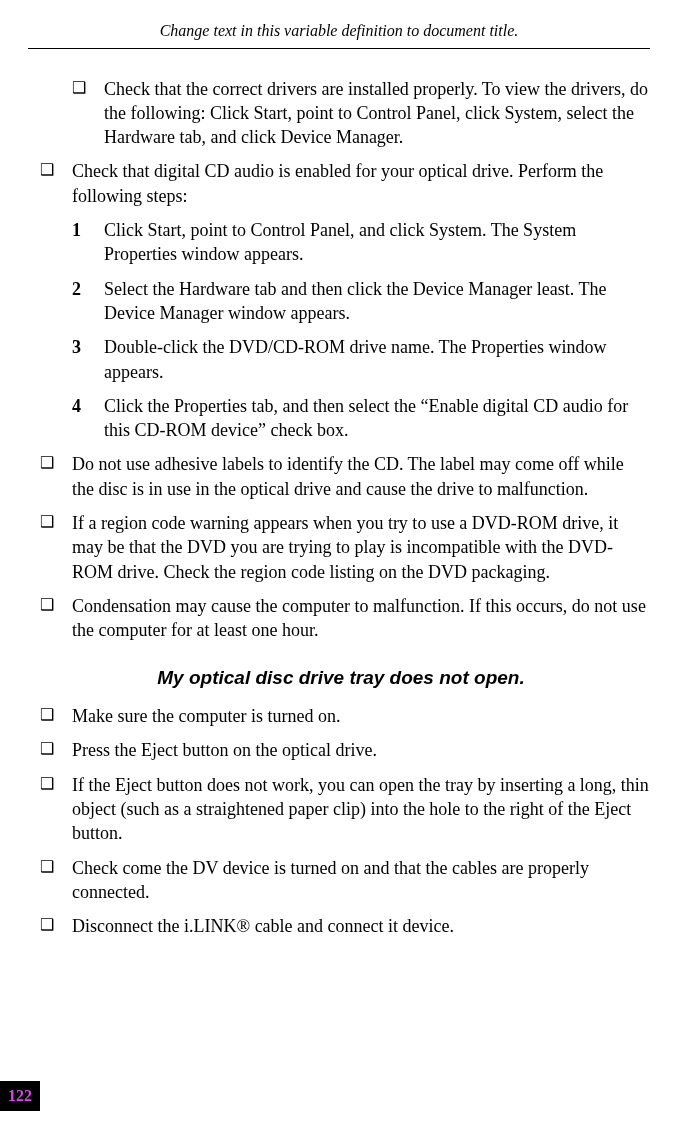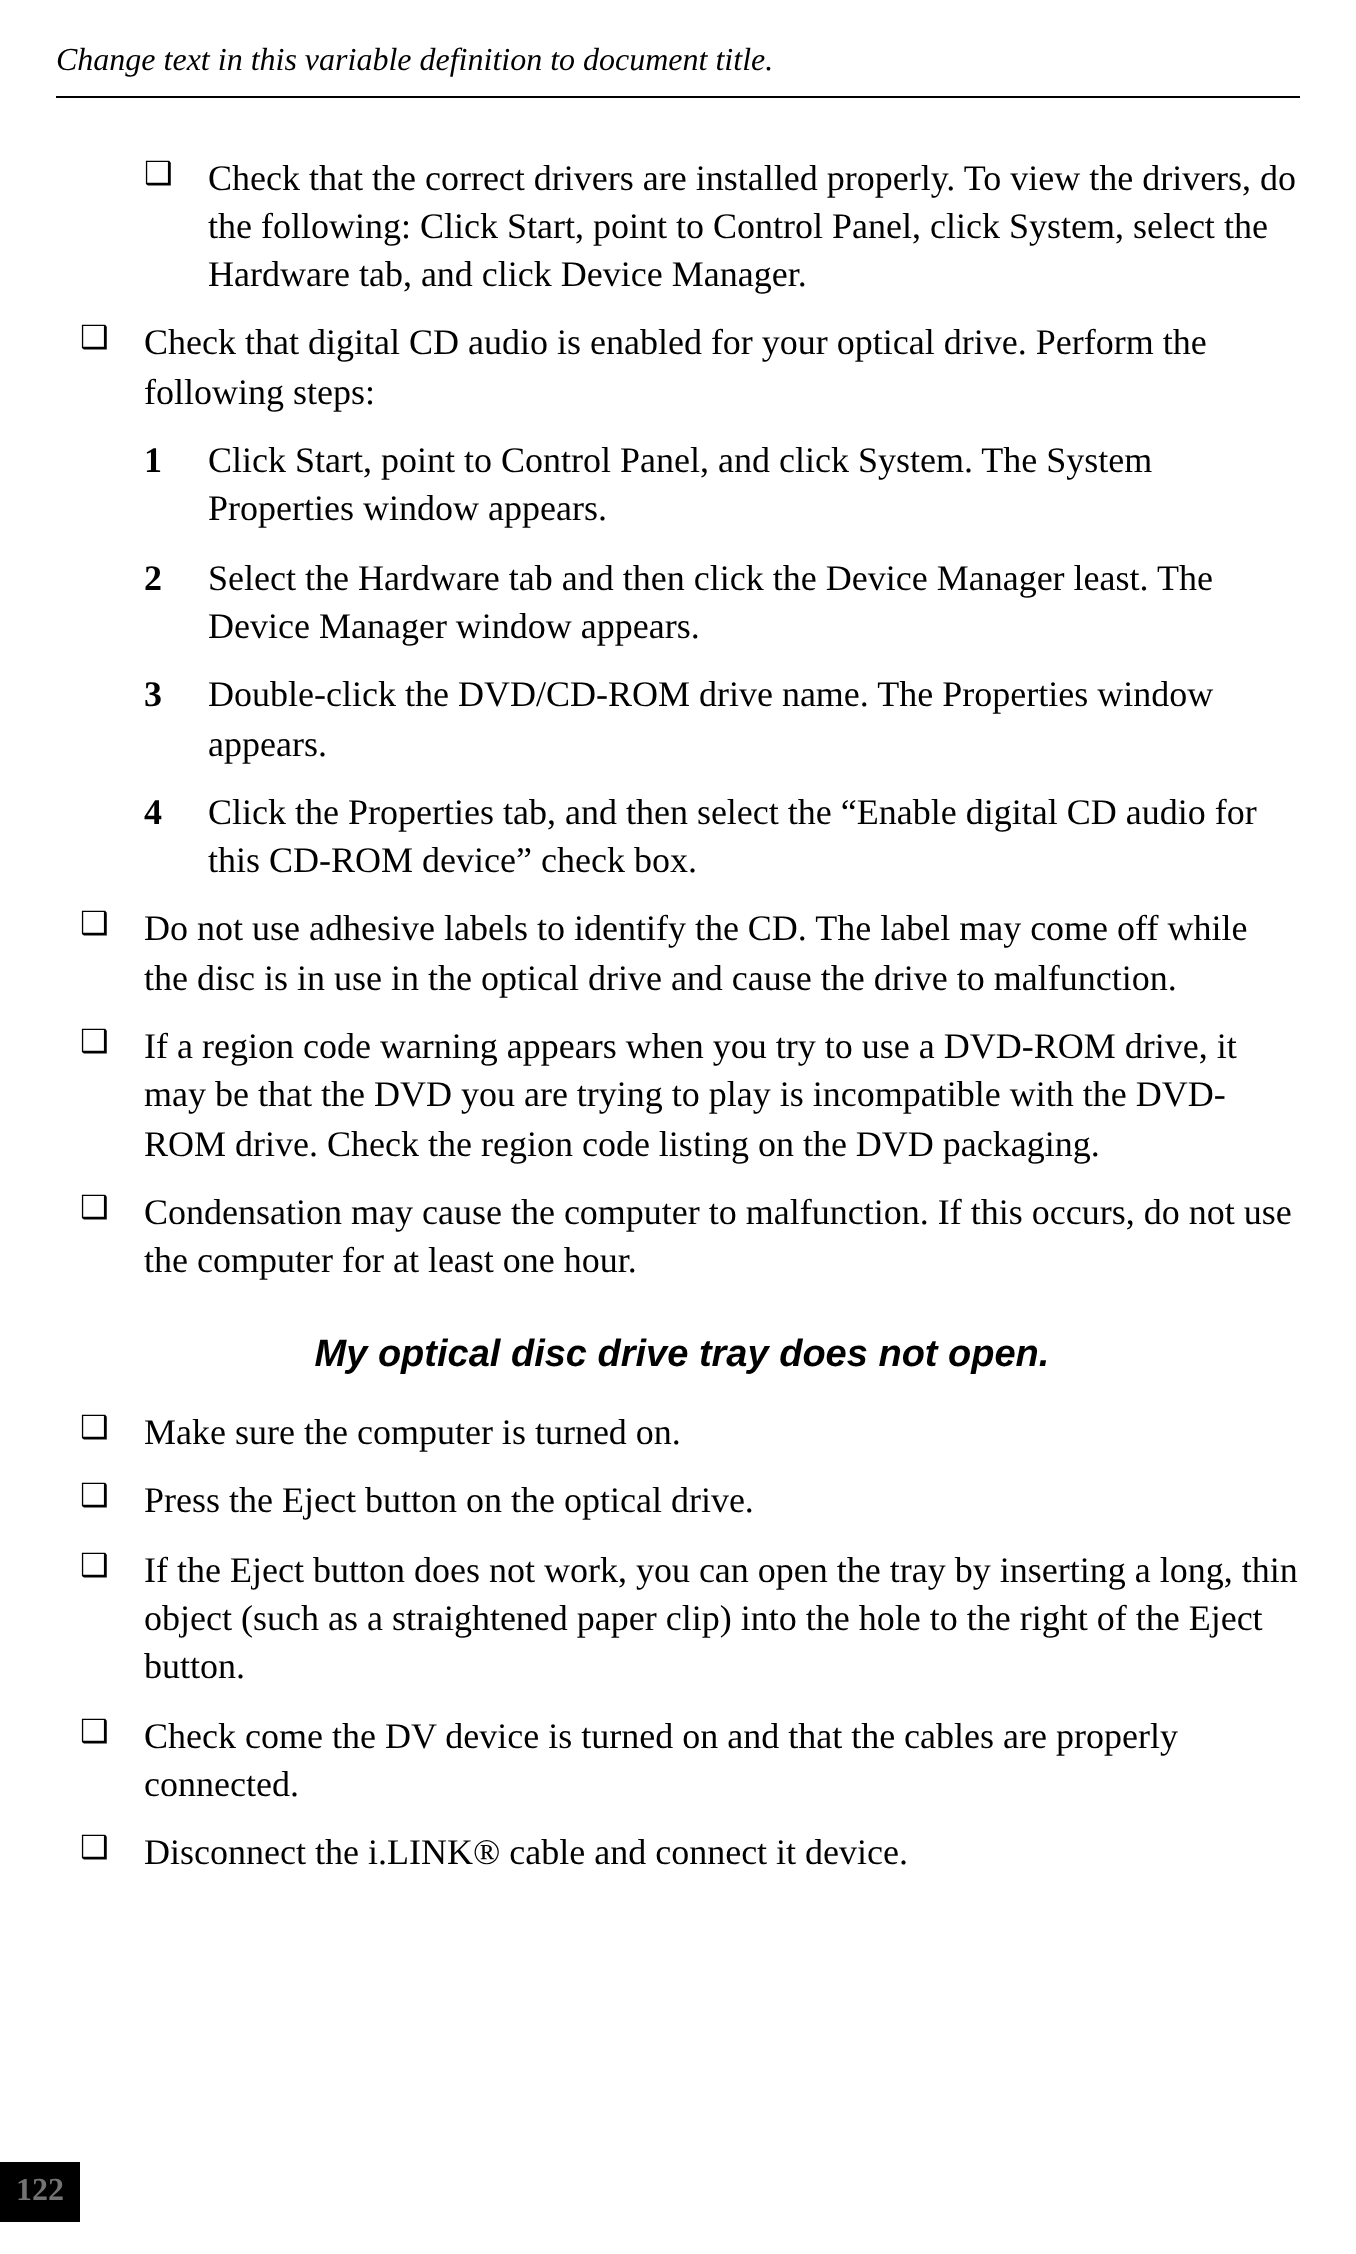--- a/index.html
+++ b/index.html
@@ -13,20 +13,21 @@
     background: #fff;
     position: relative;
     padding: 20px 28px 60px 28px;
   }
   .header {
     font-style: italic;
     font-size: 16px;
     padding-bottom: 6px;
     border-bottom: 1px solid #000;
     margin-bottom: 28px;
+    text-align: center;
   }
   .content {
     padding-left: 4px;
   }
   .bullet-item, .sub-bullet-item, .num-item {
     display: flex;
     margin-bottom: 10px;
   }
   .bullet-item {
     margin-left: 8px;
@@ -58,21 +59,21 @@
     font-size: 19px;
     margin-top: 22px;
     margin-bottom: 14px;
     text-align: center;
   }
   .page-number {
     position: absolute;
     left: 0;
     bottom: 16px;
     background: #000;
-    color: #737373;
+    color: #d946ef;
     font-weight: bold;
     font-size: 16px;
     padding: 4px 8px;
   }
 </style>
 </head>
 <body>
 
 <div class="header">Change text in this variable definition to document title.</div>
 

